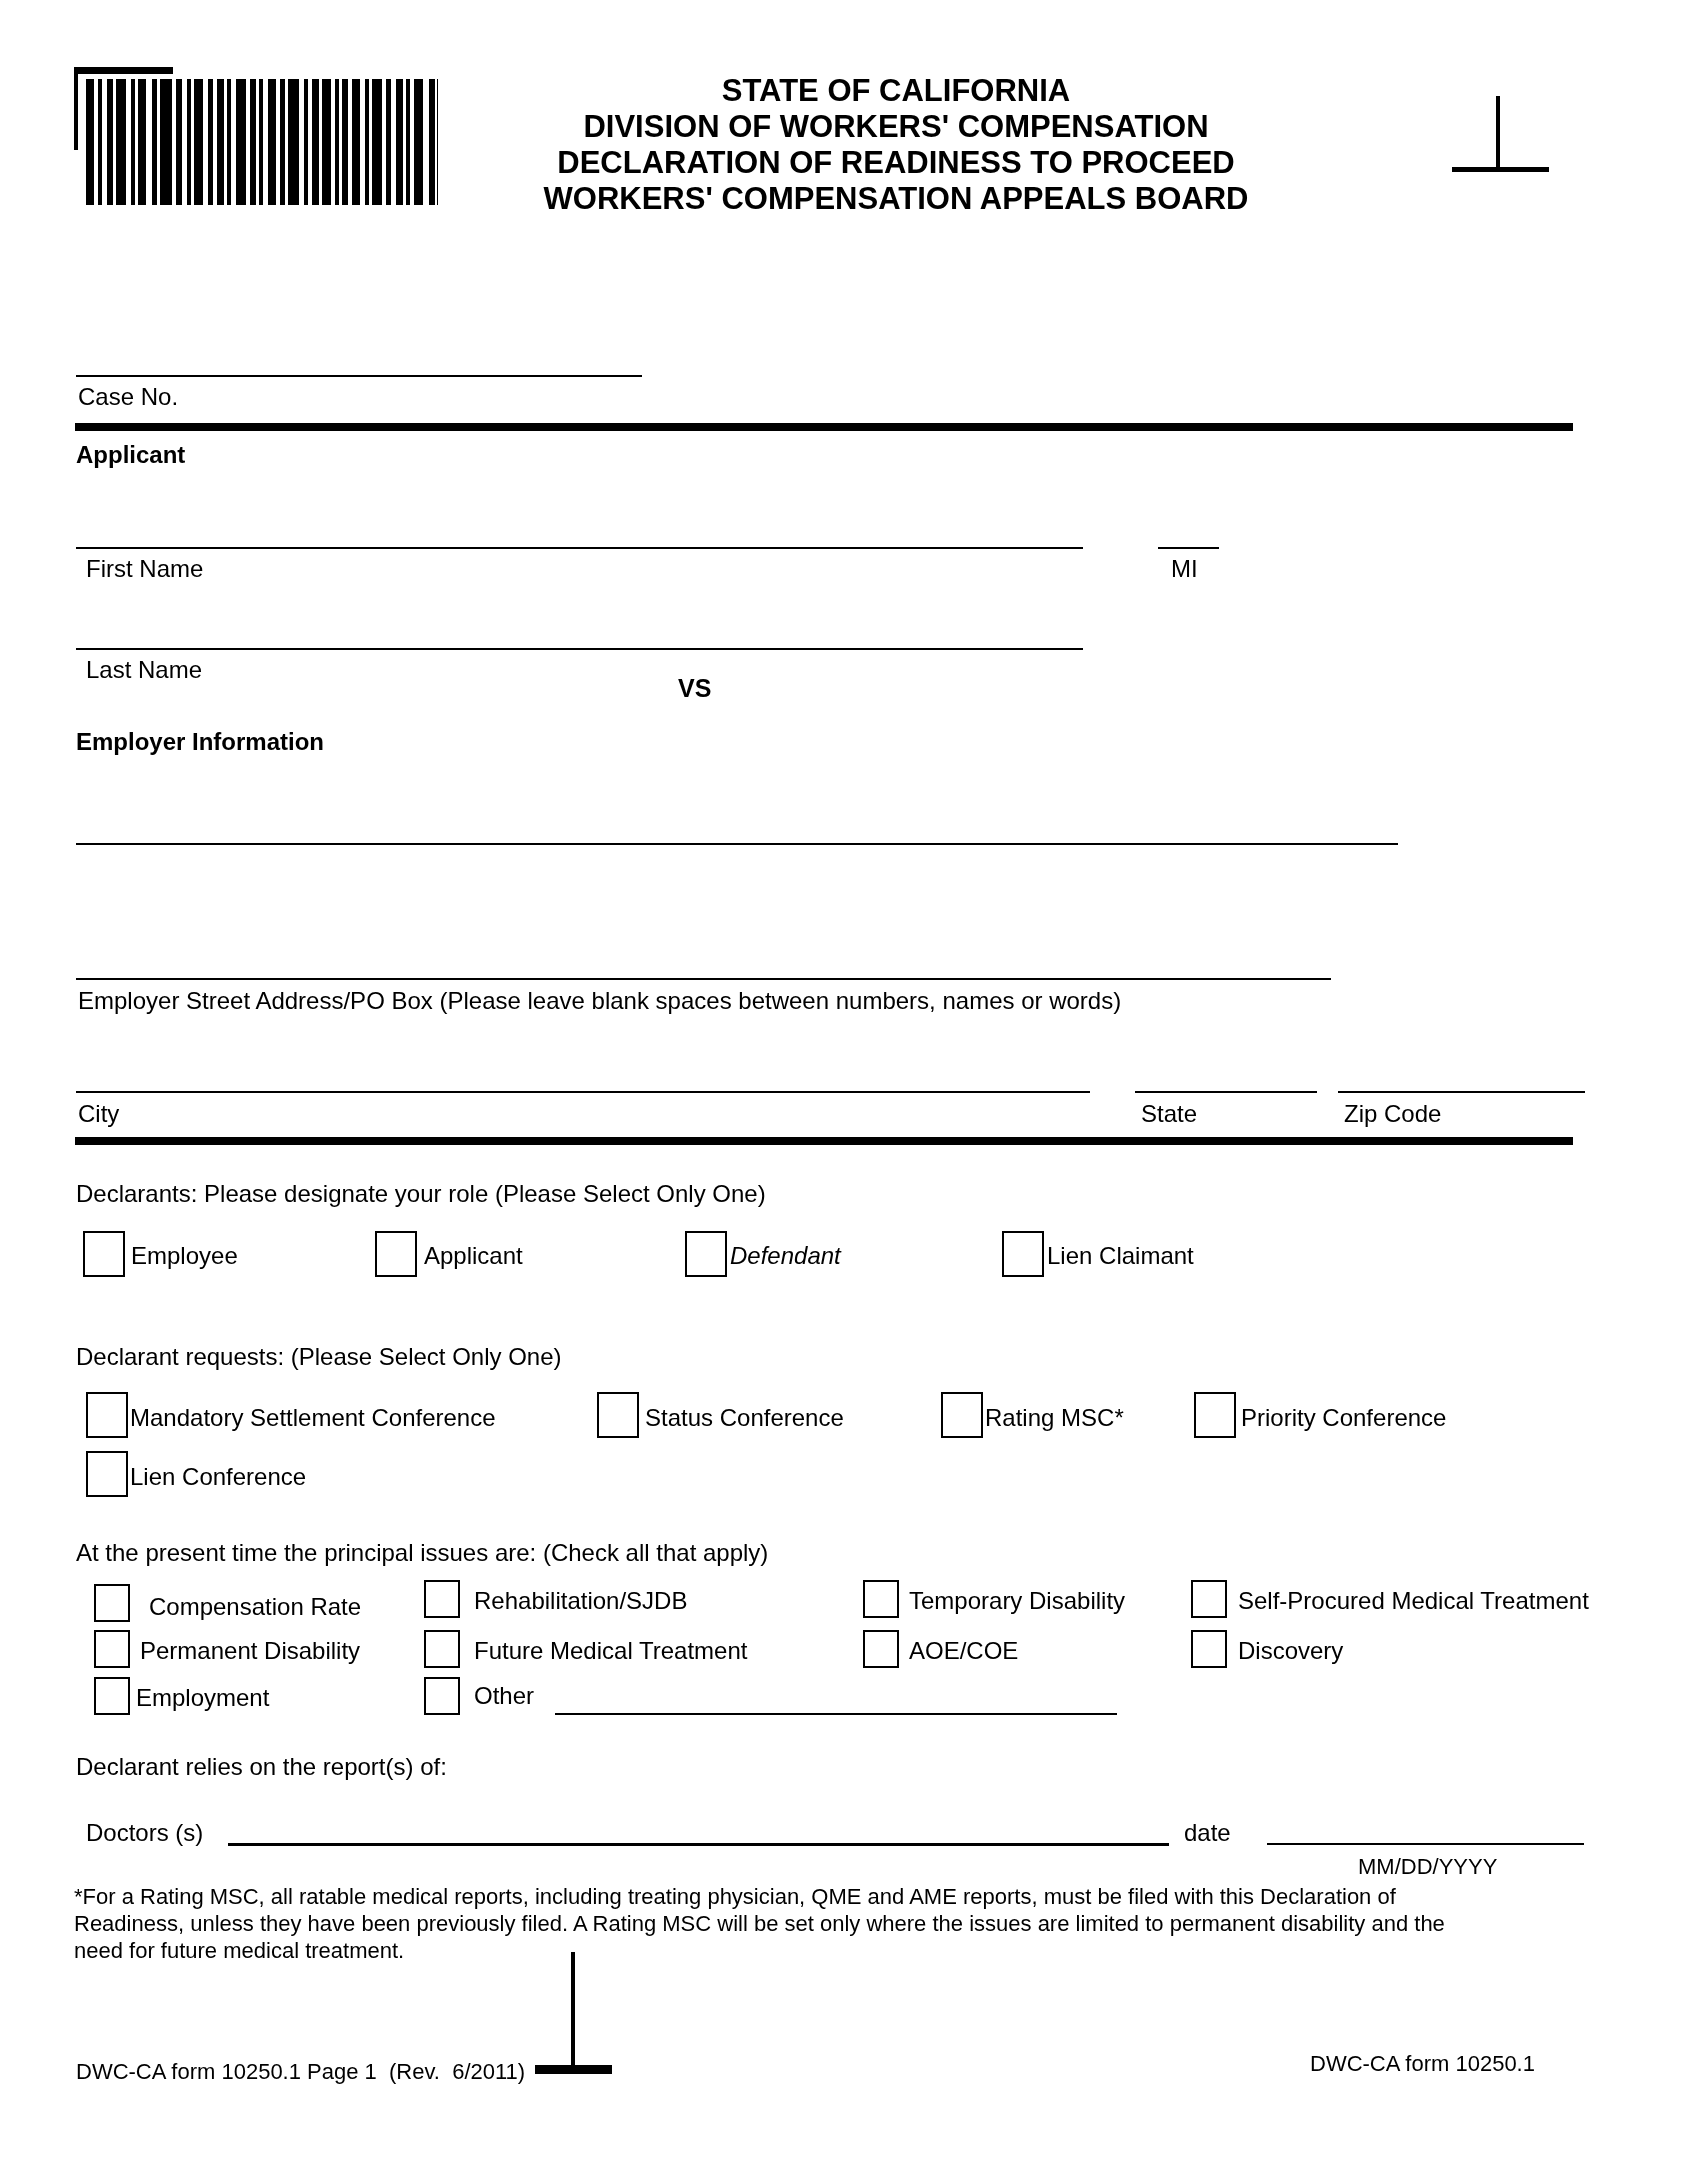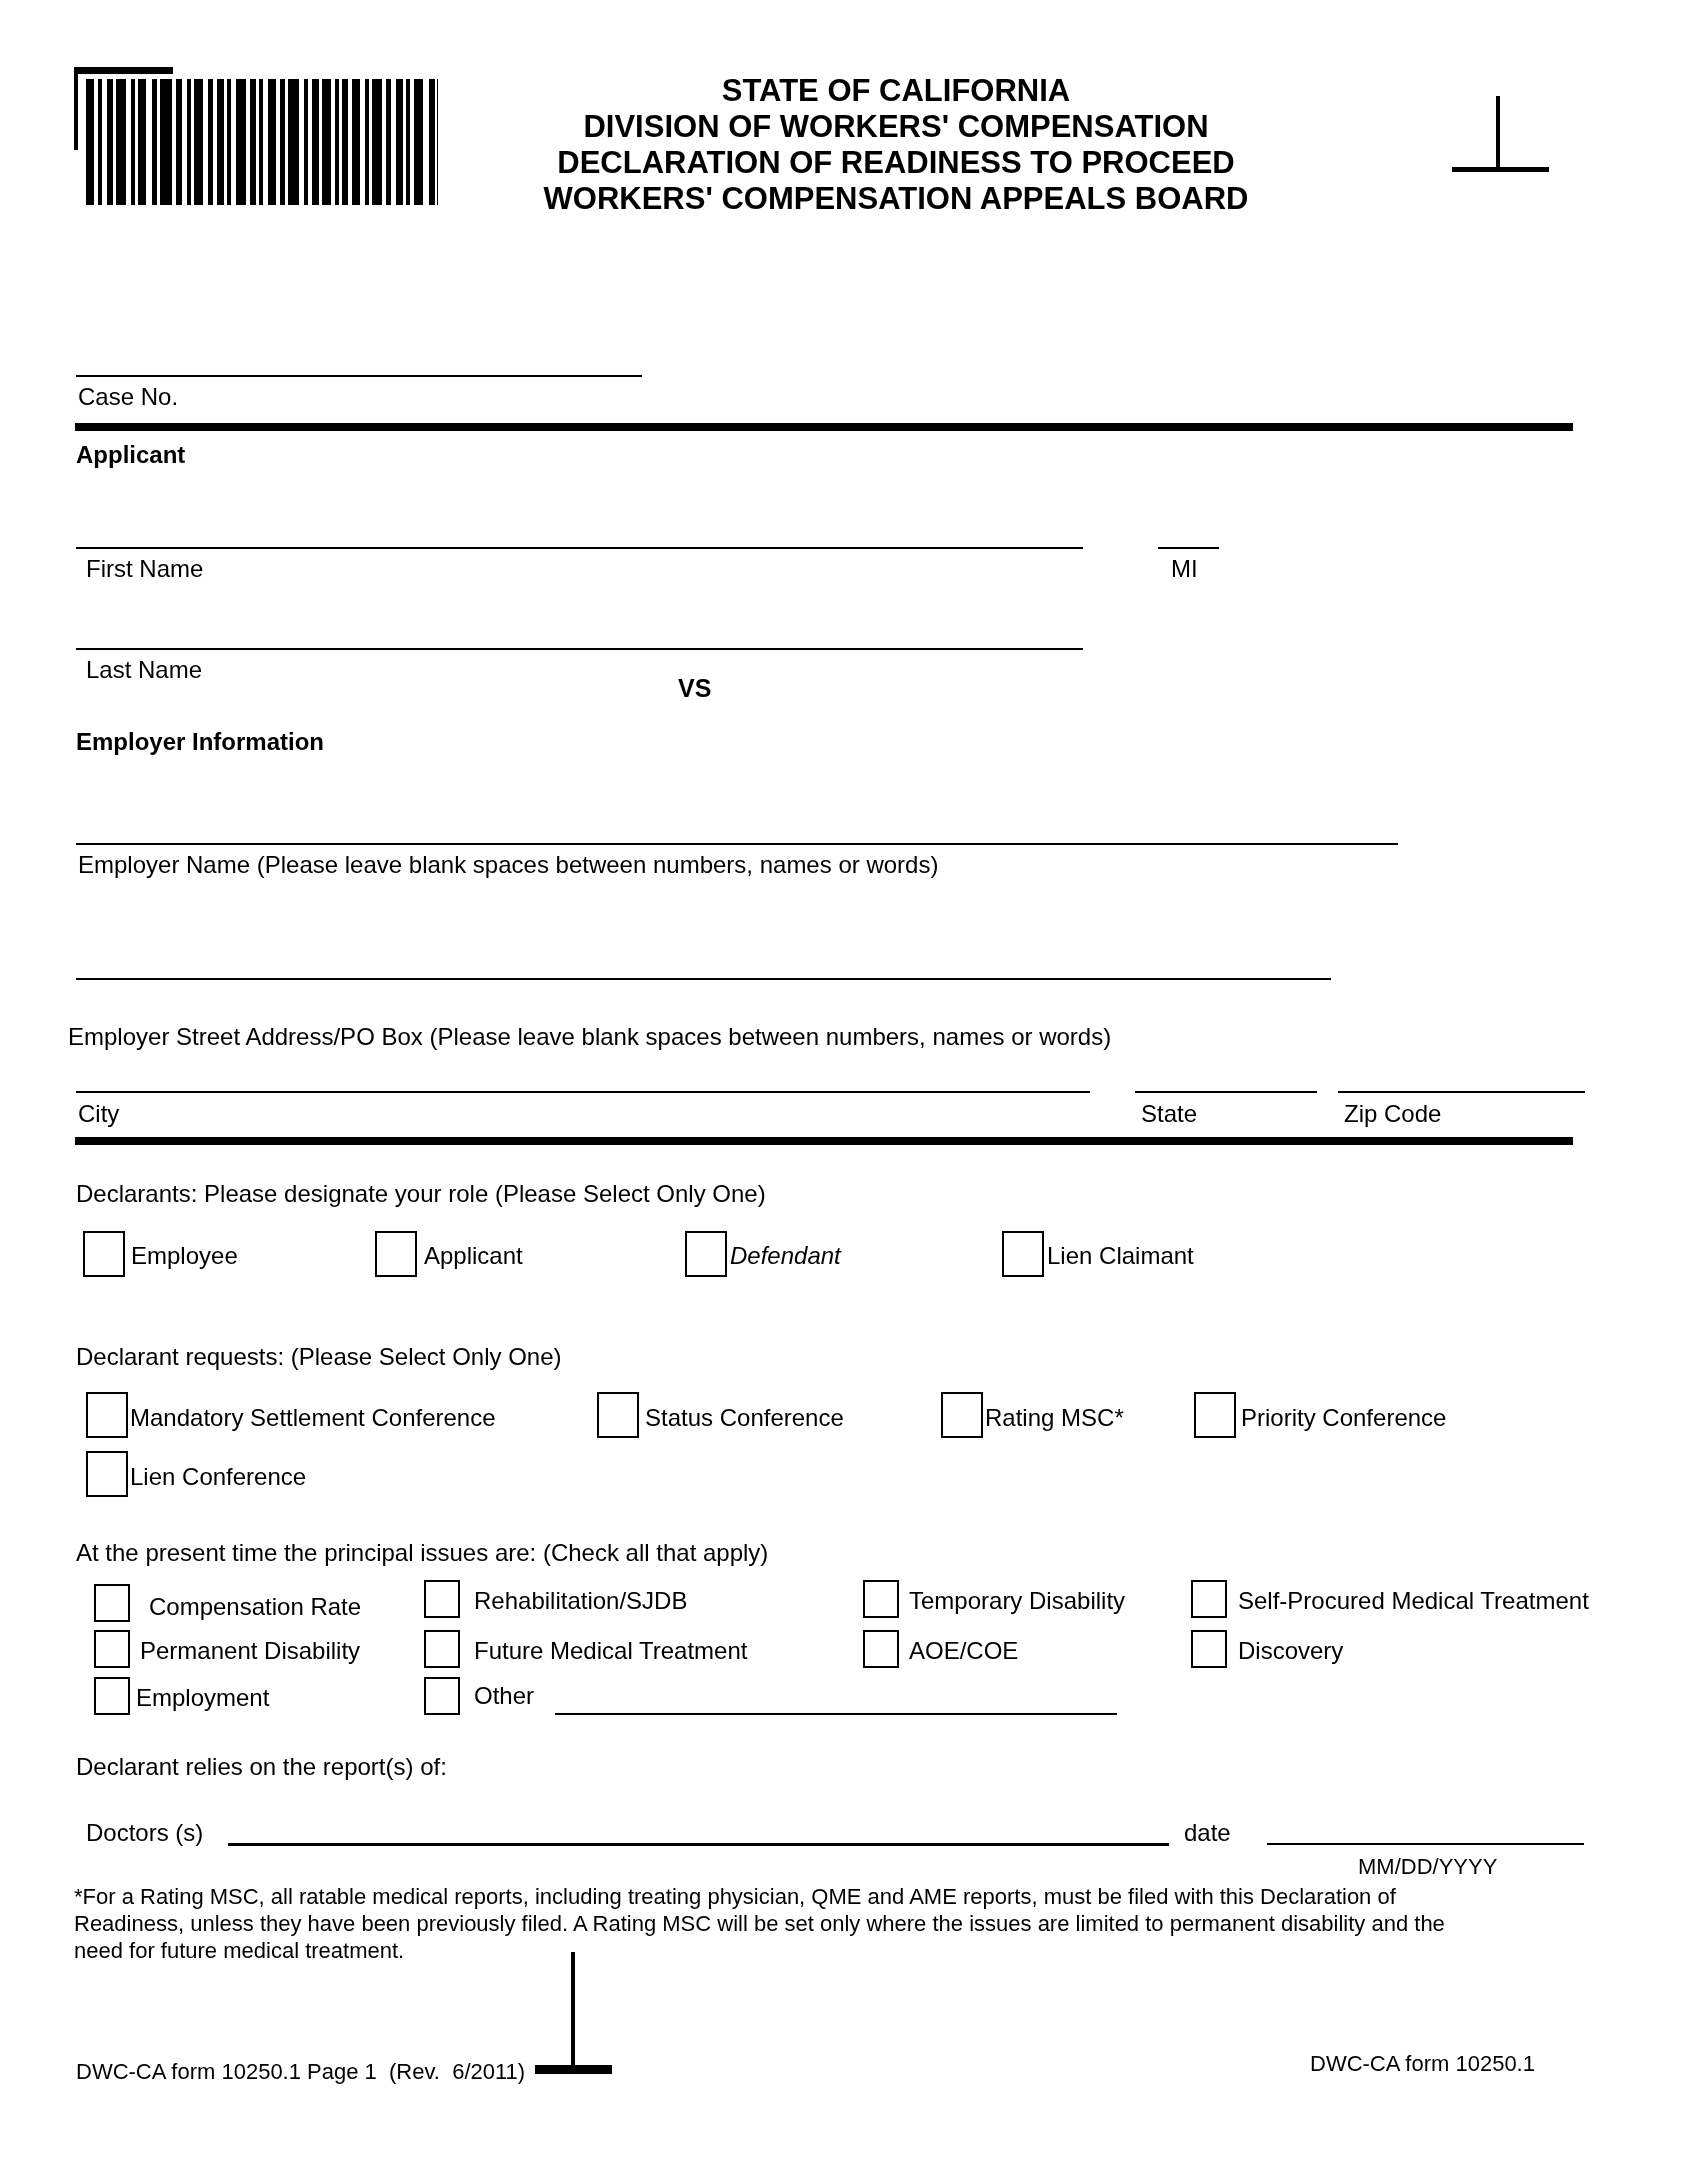--- a/index.html
+++ b/index.html
@@ -108,24 +108,23 @@
   <div class="fline" style="left:1158px; top:547px; width:61px;"></div>
   <div class="lbl" style="left:1171px; top:556px;">MI</div>
 
   <div class="fline" style="left:76px; top:648px; width:1007px;"></div>
   <div class="lbl" style="left:86px; top:657px;">Last Name</div>
   <div class="lbl b" style="left:678px; top:675px; font-size:25px;">VS</div>
 
   <div class="lbl b" style="left:76px; top:729px;">Employer Information</div>
 
   <div class="fline" style="left:76px; top:843px; width:1322px;"></div>
-  <div class="lbl" style="left:78px; top:852px;">Employer Name (Please leave blank spaces between numbers, names or words)</div>
 
   <div class="fline" style="left:76px; top:978px; width:1255px;"></div>
-  <div class="lbl" style="left:68px; top:988px;margin-top:36px;">Employer Street Address/PO Box (Please leave blank spaces between numbers, names or words)</div>
+  <div class="lbl" style="left:78px; top:988px;">Employer Street Address/PO Box (Please leave blank spaces between numbers, names or words)</div>
 
   <div class="fline" style="left:76px; top:1091px; width:1014px;"></div>
   <div class="lbl" style="left:78px; top:1101px;">City</div>
   <div class="fline" style="left:1135px; top:1091px; width:182px;"></div>
   <div class="lbl" style="left:1141px; top:1101px;">State</div>
   <div class="fline" style="left:1338px; top:1091px; width:247px;"></div>
   <div class="lbl" style="left:1344px; top:1101px;">Zip Code</div>
 
   <div class="thickrule" style="left:75px; top:1137px; width:1498px;"></div>
 

